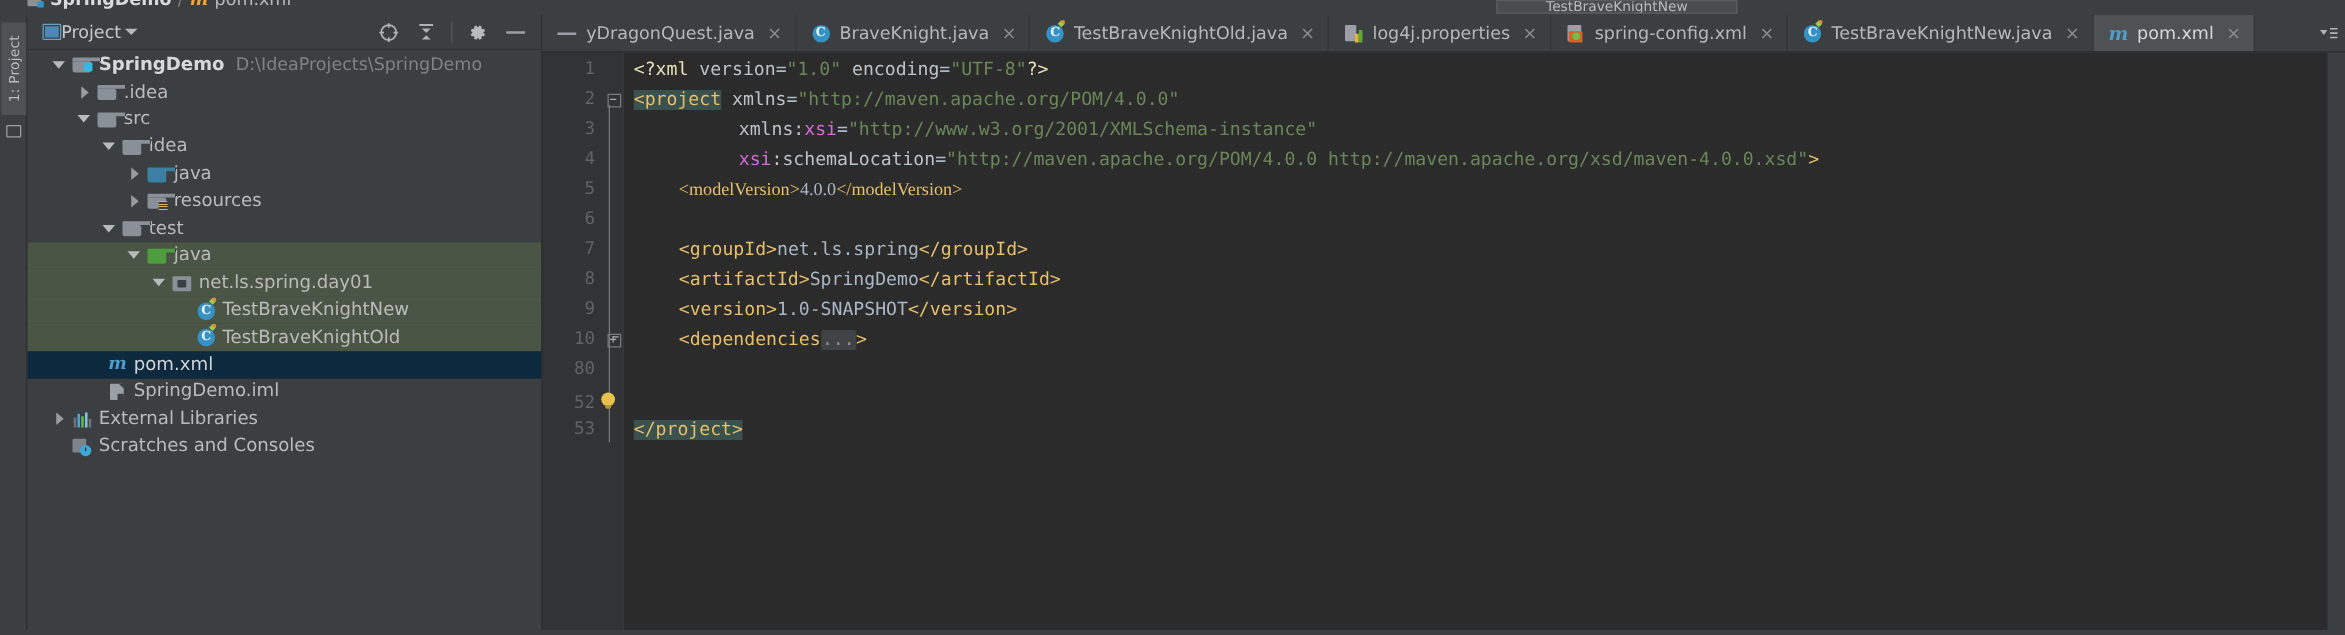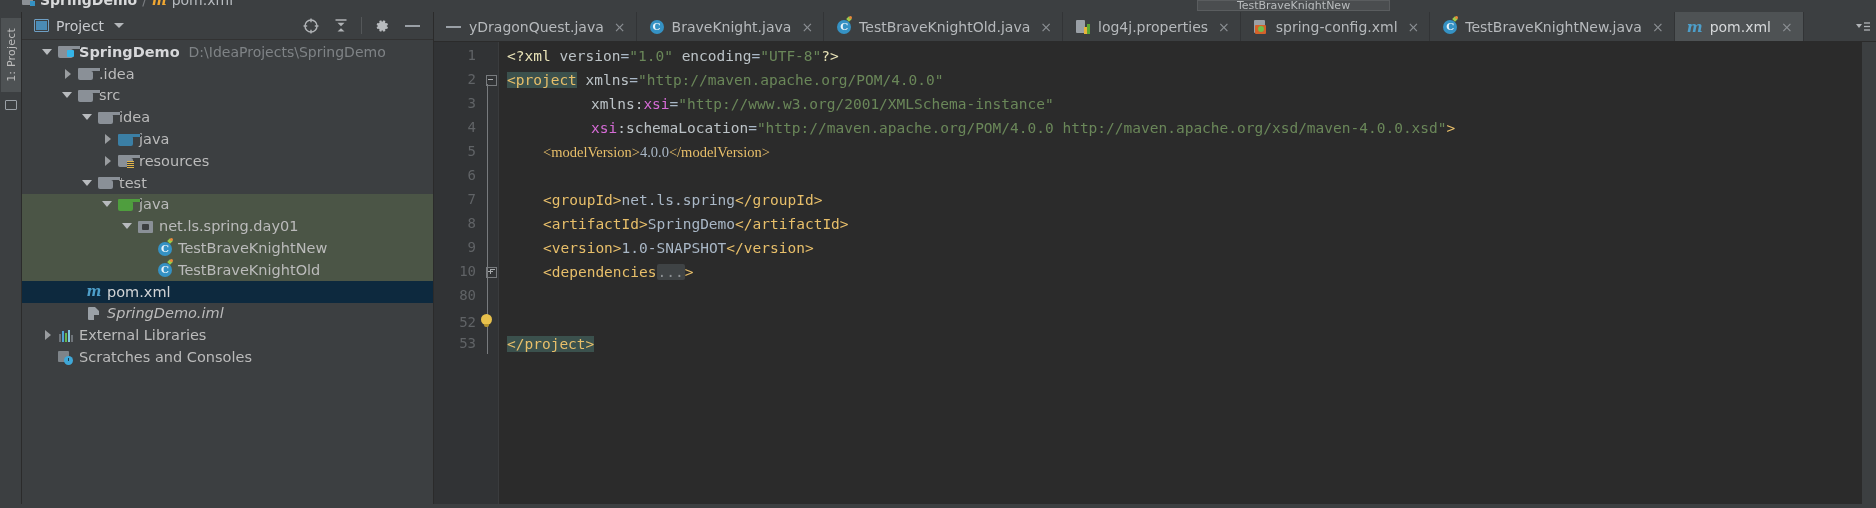--- a/index.html
+++ b/index.html
@@ -62,21 +62,21 @@
   
   .project-panel {
     position: absolute; top: 12px; left: 22px; width: 412px; height: 496px;
     background: #3c3f41; border-right: 1px solid #2b2b2b;
   }
   .project-header {
     position: relative; height: 28px; width: 100%;
     display: flex; align-items: center;
     border-bottom: 1px solid #323232;
   }
-  .ph-left { display:flex; align-items:center; gap:7px; padding-left:12px; }
+  .ph-left { display:flex; align-items:center; padding-left:12px; }
   .ph-icon {
     width: 15px; height: 13px; border: 1.6px solid #6e9fc4; border-radius:1px;
     background: #3c3f41; position: relative;
   }
   .ph-icon::after {
     content:""; position:absolute; left:1px; top:1px; right:1px; bottom:1px;
     background:#4a8bb5;
   }
   .ph-title { font-size: 14px; color: #c8cace; }
   .ph-caret {
@@ -461,21 +461,21 @@
       </div>
 
 
       <div class="trow hl-selected" style="padding-left:60px;">
         <span class="ticon">
           <span class="mvn">m</span>
         </span>
         <span class="tlabel">pom.xml</span>
       </div>
 
-      <div class="trow" style="padding-left:60px;font-style:italic;">
+      <div class="trow" style="padding-left:60px;">
         <span class="ticon">
           <span class="iml"></span>
         </span>
         <span class="tlabel">SpringDemo.iml</span>
       </div>
 
       <div class="trow" style="padding-left:20px;">
         <span class="arrow closed"></span>
         <span class="ticon">
           <span class="libs">

